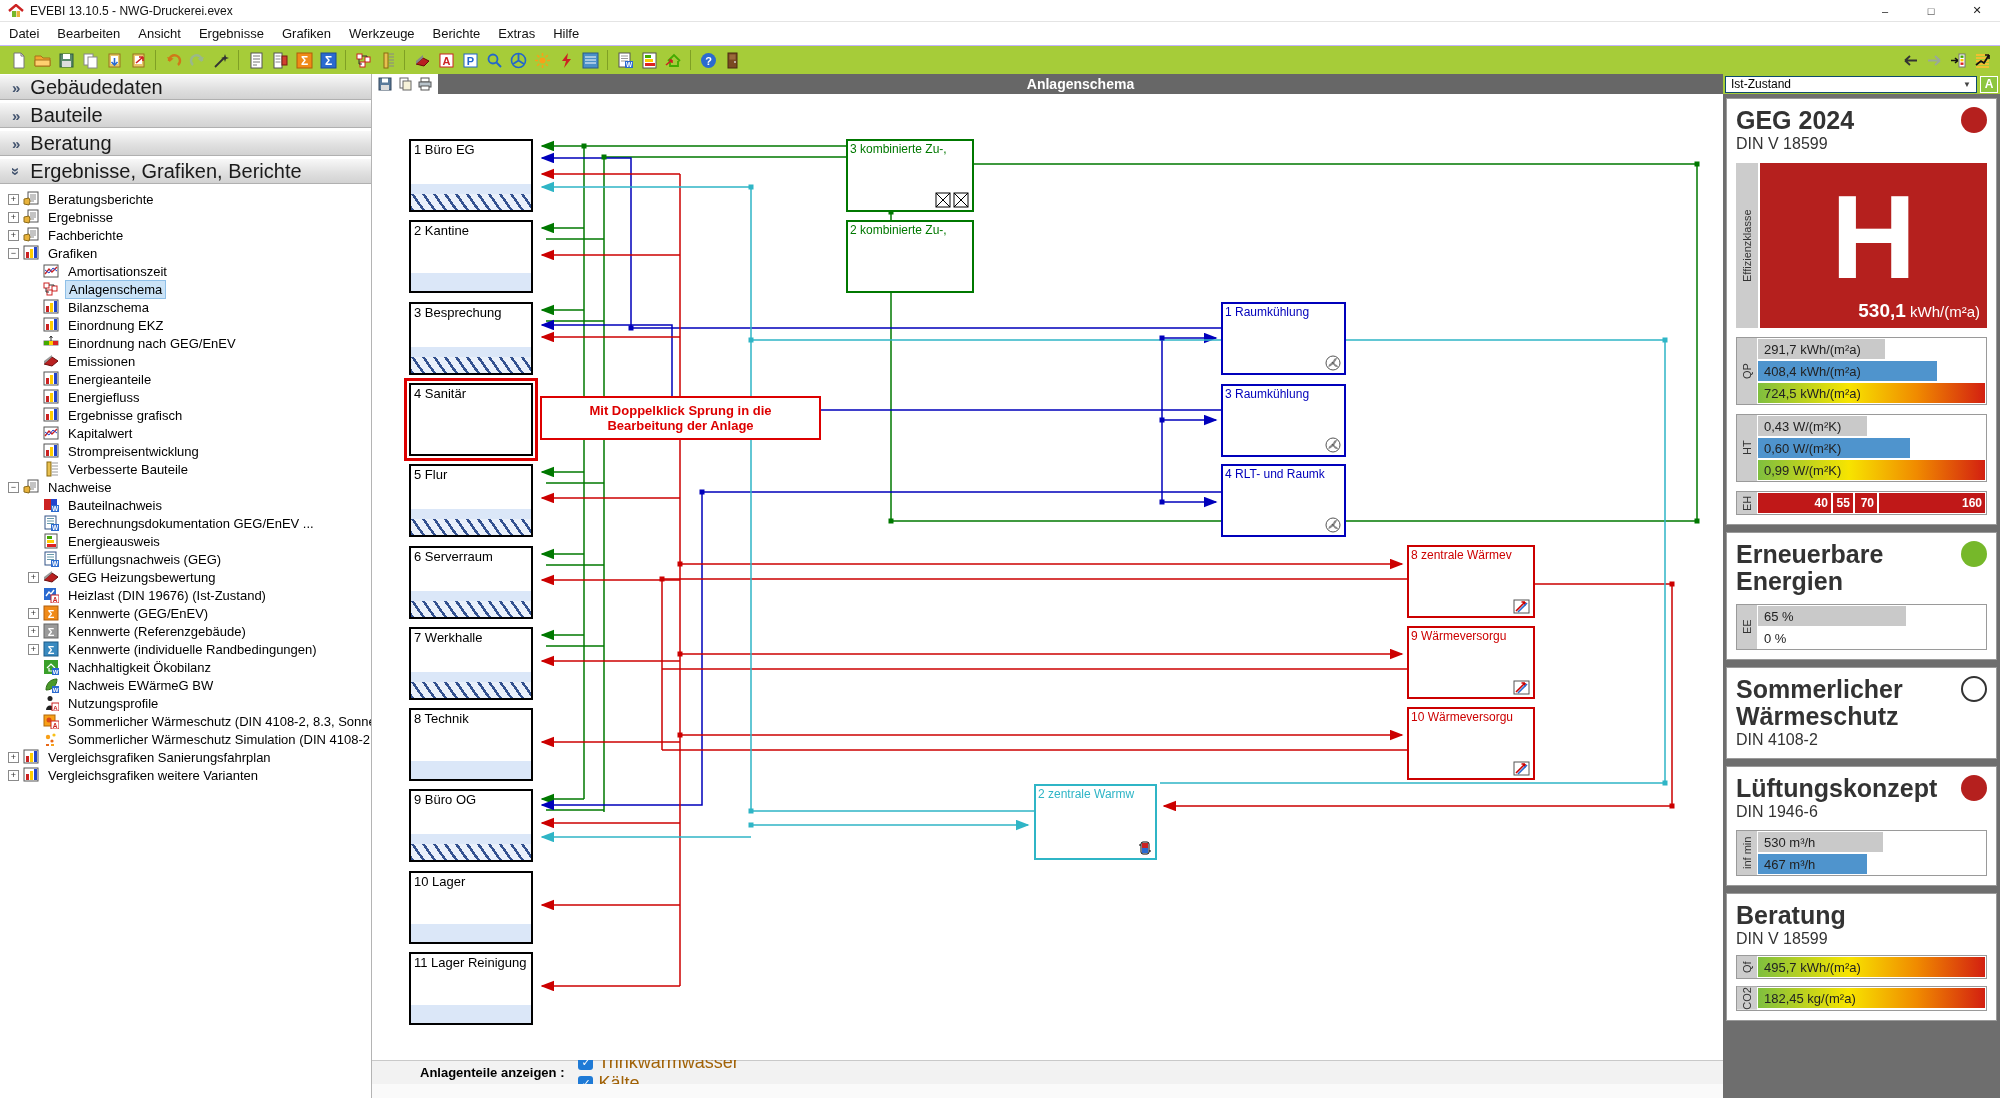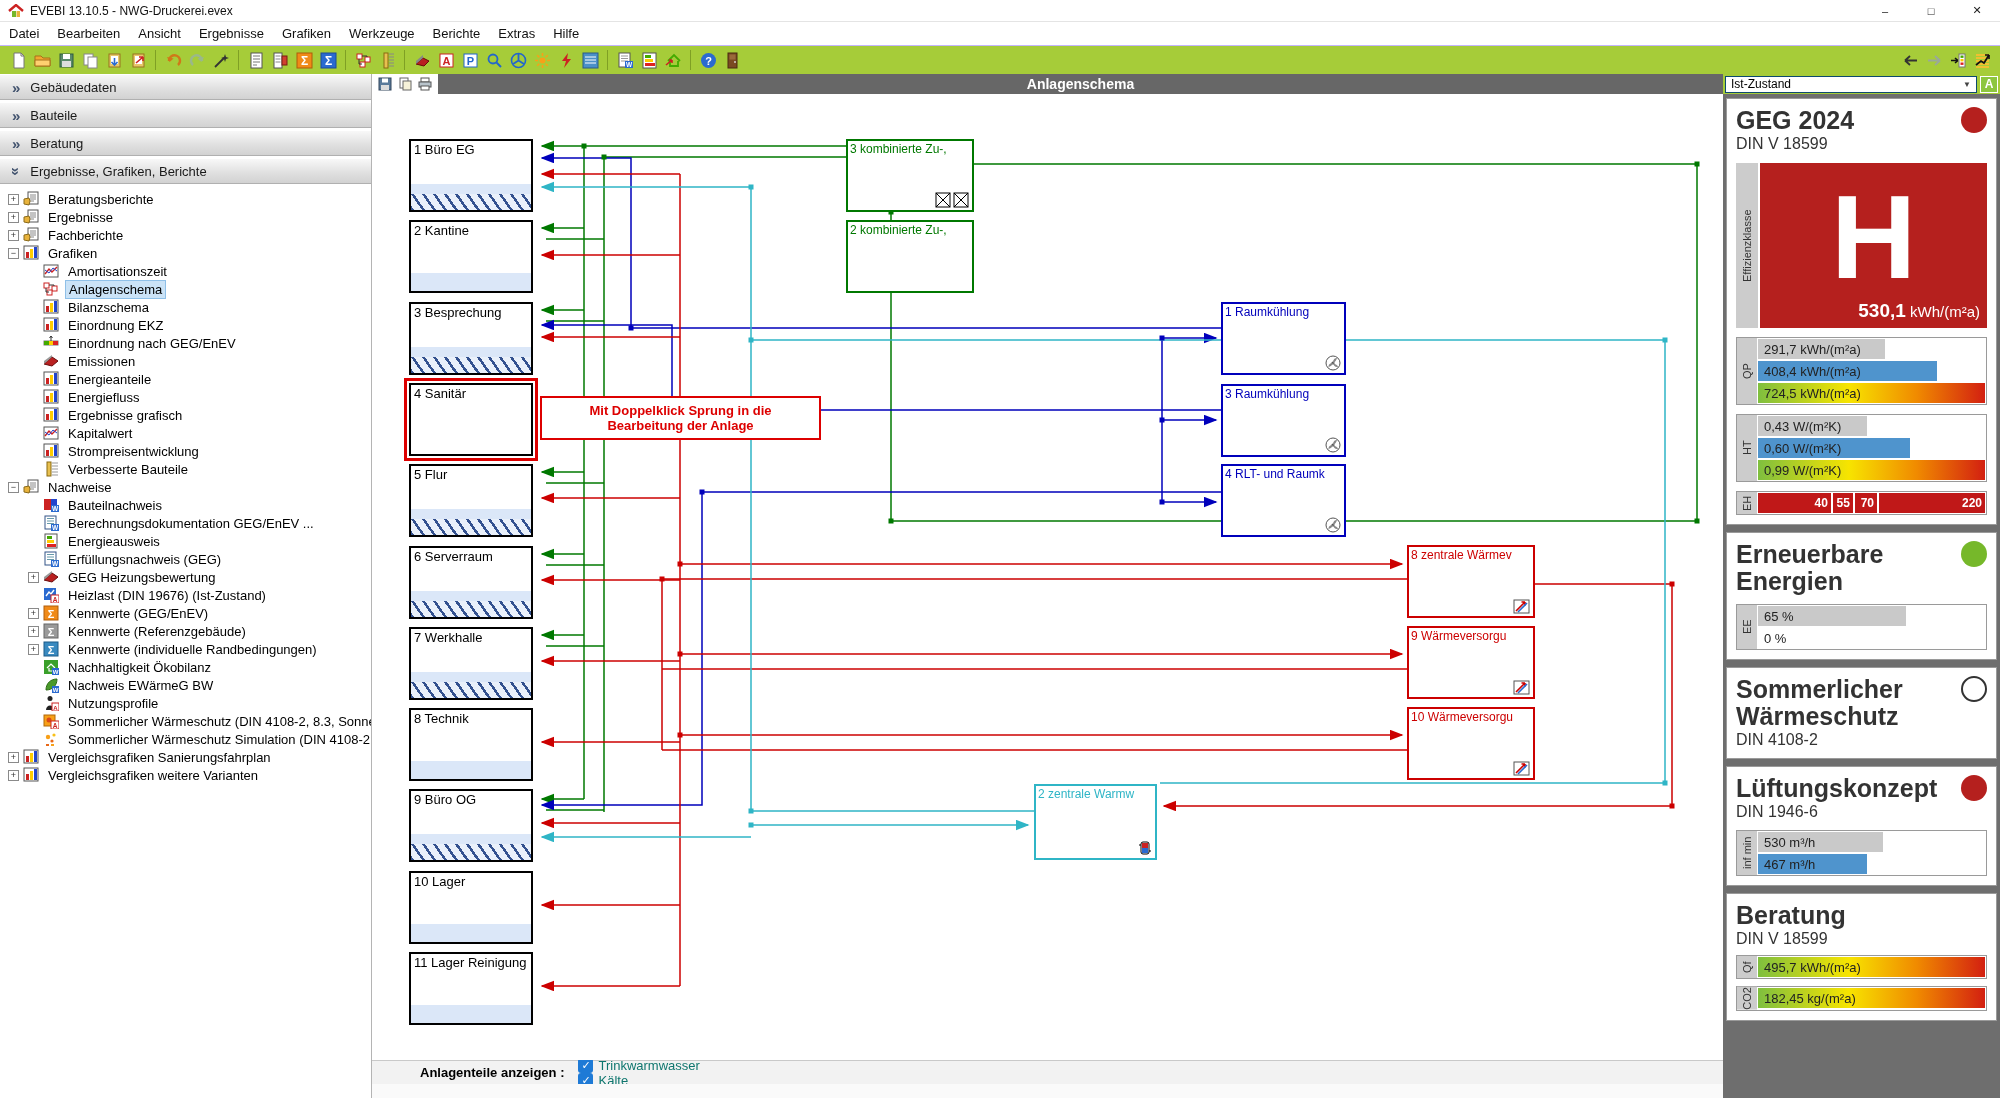--- a/index.html
+++ b/index.html
@@ -23,21 +23,21 @@
   .tbi svg { width:17px; height:17px; }
   #toolbar .tbright { margin-left:auto; display:flex; align-items:center; }
   
   #main { display:flex; height:1024px; }
   
   #sidebar { width:372px; background:#fff; border-right:1px solid #b4b4b4; overflow:hidden; }
   .sechead { height:26px; margin-bottom:2px; display:flex; align-items:center;
     background:linear-gradient(#f8f8f8,#dfdfdf 60%,#d2d2d2); border-bottom:1px solid #b0b0b0; border-top:1px solid #fff; }
   .sechead .chev { color:#42536e; font-size:15px; font-weight:bold; margin:0 10px 0 12px; display:inline-block; }
   .sechead.expanded .chev { transform:rotate(90deg); }
-  .sechead .slabel { font-size:13px; color:#1a1a1a; }
+  .sechead .slabel { font-size:20px; color:#1a1a1a; }
   #tree { padding:4px 0 0 2px; }
   .trow { height:18px; display:flex; align-items:center; font-size:13px; color:#000; white-space:nowrap; }
   .trow .exp { width:11px; height:11px; border:1px solid #8a8a8a; background:#fff; font-size:9px; line-height:9px;
     text-align:center; color:#333; margin-right:4px; flex:none; }
   .trow .expspace { width:15px; flex:none; }
   .trow .nicon { width:17px; height:16px; margin-right:5px; flex:none; }
   .trow .nicon svg { width:16px; height:16px; }
   .trow .tlabel { padding:1px 3px; }
   .trow.sel .tlabel { background:#cbe3f7; border:1px solid #8fc0e8; }
   
@@ -65,21 +65,21 @@
   .sysbox.red   { border-color:#cc0000; } .sysbox.red .blabel{ color:#cc0000; }
   .sysbox.cyan  { border-color:#2fb5c6; } .sysbox.cyan .blabel{ color:#2fb5c6; }
   #notebox { position:absolute; left:168px; top:302px; width:281px; height:44px; border:2px solid #dd0000;
     background:#fff; z-index:3; display:flex; flex-direction:column; align-items:center; justify-content:center; }
   #notebox div { color:#dd0000; font-weight:bold; font-size:13px; line-height:15px; }
   #canvas-footer { height:24px; background:#f2f2f2; border-top:1px solid #c9c9c9; display:flex; align-items:center; padding-left:48px; }
   #canvas-footer .flabel { font-weight:bold; font-size:13px; color:#000; margin-right:14px; }
   .fcheck { display:flex; align-items:center; margin-right:34px; }
   .cbx { width:15px; height:15px; background:#1e7ad6; border-radius:3px; color:#fff; font-size:11px;
     display:flex; align-items:center; justify-content:center; margin-right:5px; }
-  .fcheck span.cl { font-size:13px; color:#0f766e; }
+  .fcheck span.cl { font-size:18px; color:#a16207; }
   #canvas-under { flex:1; background:#fafafa; }
   
   #rightcol { width:277px; display:flex; flex-direction:column; background:#6e6e6e; }
   #rp-strip { height:20px; background:#a6cc39; display:flex; align-items:center; padding:0 2px; gap:3px; }
   #variant-select { flex:1; height:17px; background:#fff; border:1px solid #0c4a6e; font-size:12px;
     display:flex; align-items:center; padding:0 5px; color:#000; }
   #variant-select .varrow { margin-left:auto; font-size:8px; color:#444; }
   #run-a { width:18px; height:17px; background:#8dc63f; border:1px solid #fff; color:#fff; font-weight:bold;
     font-size:12px; display:flex; align-items:center; justify-content:center; }
   #cards { padding:4px 3px; display:flex; flex-direction:column; gap:7px; }
@@ -1052,21 +1052,21 @@
                 <span class="btext">0,99 W/(m²K)</span>
               </div>
             </div>
         </div>
         <div class="barblock">
           <span class="vlabel">EH</span>
           <div id="ehbar">
               <div class="seg" style="width: 33%;">40</div>
               <div class="seg" style="width: 9%;">55</div>
               <div class="seg" style="width: 10%;">70</div>
-              <div class="seg" style="width: 48%;">220</div>
+              <div class="seg" style="width: 48%;">160</div>
             </div>
         </div>
       </div>
 
       <div class="card">
         <div class="headrow">
           <div>
             <h2>Erneuerbare</h2>
             <h2>Energien</h2>
           </div>

